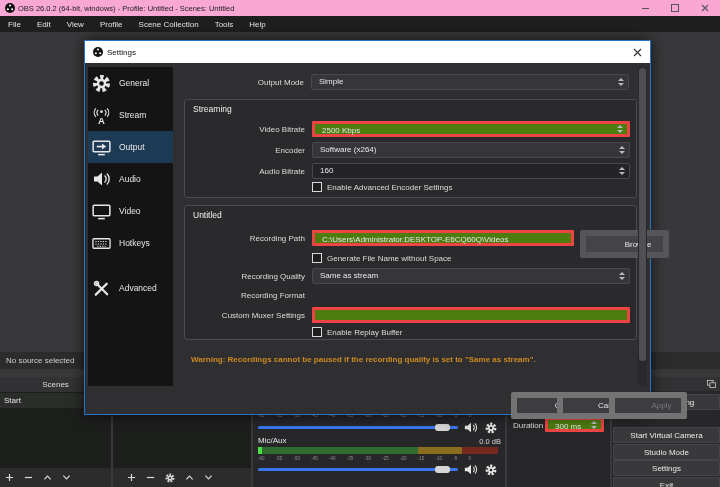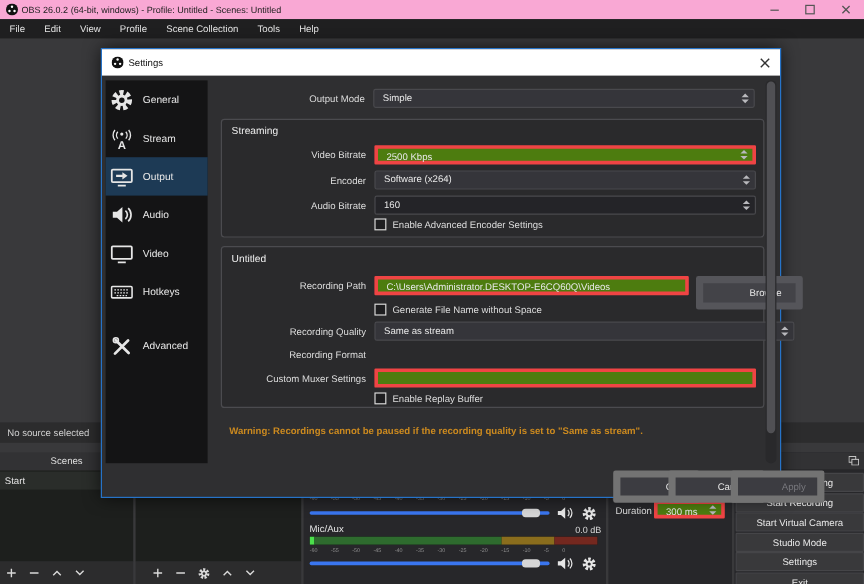--- a/index.html
+++ b/index.html
@@ -220,21 +220,20 @@
 
   <div class="abs" style="left:612px;top:377px;width:108px;height:110px;background:#27272a">
     <div class="abs dockhead" style="left:0;top:0;width:108px;height:14px">
       <span style="margin-left:5px">Controls</span>
       <svg class="abs" style="right:4px;top:3px" width="9" height="8" viewBox="0 0 11 10">
           <rect x="0.5" y="0.5" width="7" height="6" fill="none" stroke="#c9c9c9"></rect>
           <rect x="3.5" y="3.5" width="7" height="6" fill="#323234" stroke="#c9c9c9"></rect>
         </svg>
     </div>
     <div class="abs ctlbtn" style="left:1px;top:17px;width:105px;height:14px">Start Streaming</div>
-    <div class="abs ctlbtn" style="left:1px;top:34px;width:105px;height:14px">Start Recording</div>
     <div class="abs ctlbtn" style="left:1px;top:50px;width:105px;height:14px">Start Virtual Camera</div>
     <div class="abs ctlbtn" style="left:1px;top:67px;width:105px;height:14px">Studio Mode</div>
     <div class="abs ctlbtn" style="left:1px;top:83px;width:105px;height:14px">Settings</div>
     <div class="abs ctlbtn" style="left:1px;top:100px;width:105px;height:14px">Exit</div>
   </div>
 
   <div class="abs dialog">
 
     <div class="abs dlg-title">
       <svg class="abs" style="left:8px;top:6px" width="10" height="10" viewBox="0 0 10 10">
@@ -368,21 +367,21 @@
       <div class="abs flabel" style="left:20px;top:25px;width:100px">Recording Path</div>
       <div class="abs dark-input" style="left:127px;top:24px;width:262px;height:16px">
         <span>C:\Users\Administrator.DESKTOP-E6CQ60Q\Videos</span>
       </div>
       <div class="abs dlgbtn" style="left:395px;top:24px;width:50px;height:16px;background:#434348;border-color:#55555a">Browse</div>
       <div class="cbrow" style="left:127px;top:47px">
         <span class="cb"></span>
         <span class="cblbl">Generate File Name without Space</span>
       </div>
       <div class="abs flabel" style="left:20px;top:63px;width:100px">Recording Quality</div>
-      <div class="abs combo" style="left:127px;top:62px;width:350px;height:16px">
+      <div class="abs combo" style="left:127px;top:62px;width:318px;height:16px">
         <span>Same as stream</span>
         <span class="ud">
             <i class="up"></i>
             <i class="dn"></i>
           </span>
       </div>
       <div class="abs flabel" style="left:20px;top:82px;width:100px">Recording Format</div>
       <div class="abs flabel" style="left:-8px;top:102px;width:128px">Custom Muxer Settings</div>
       <div class="abs dark-input" style="left:127px;top:101px;width:318px;height:16px">
         <span></span>

